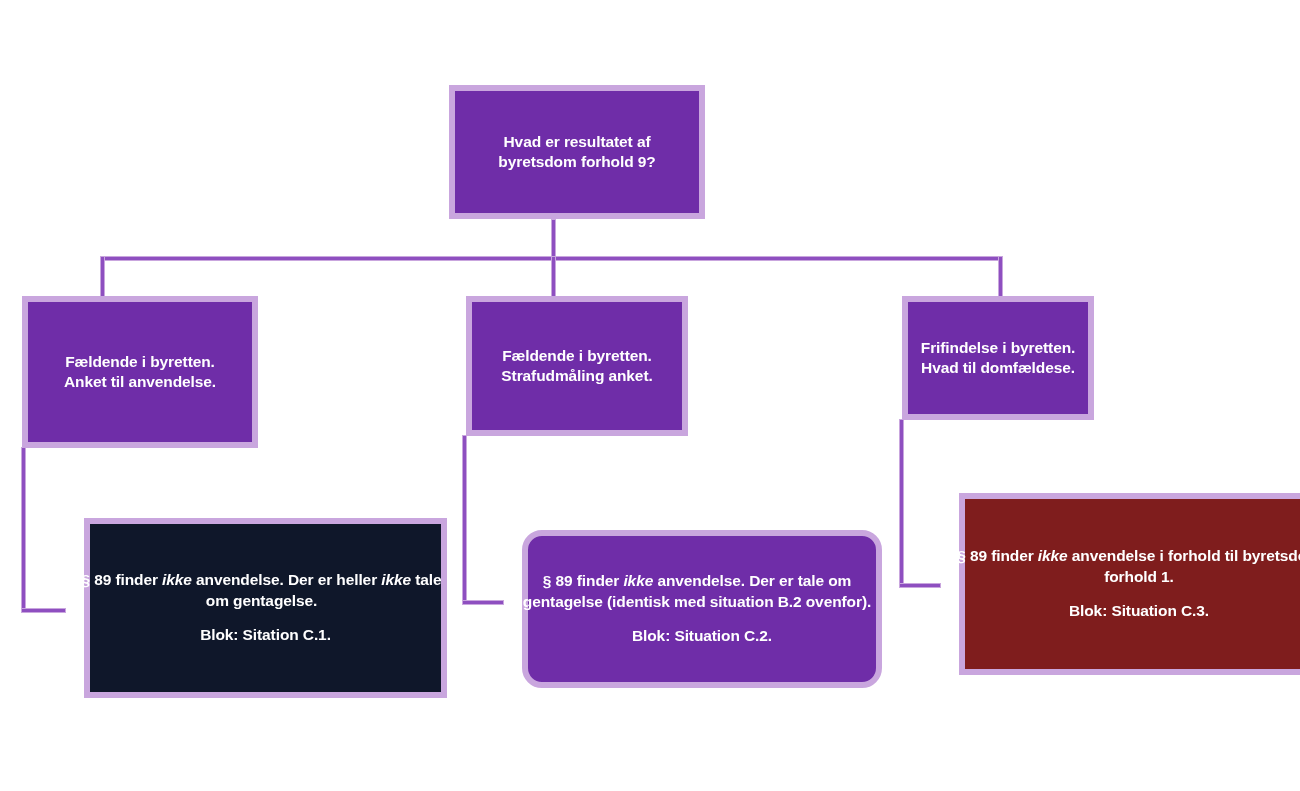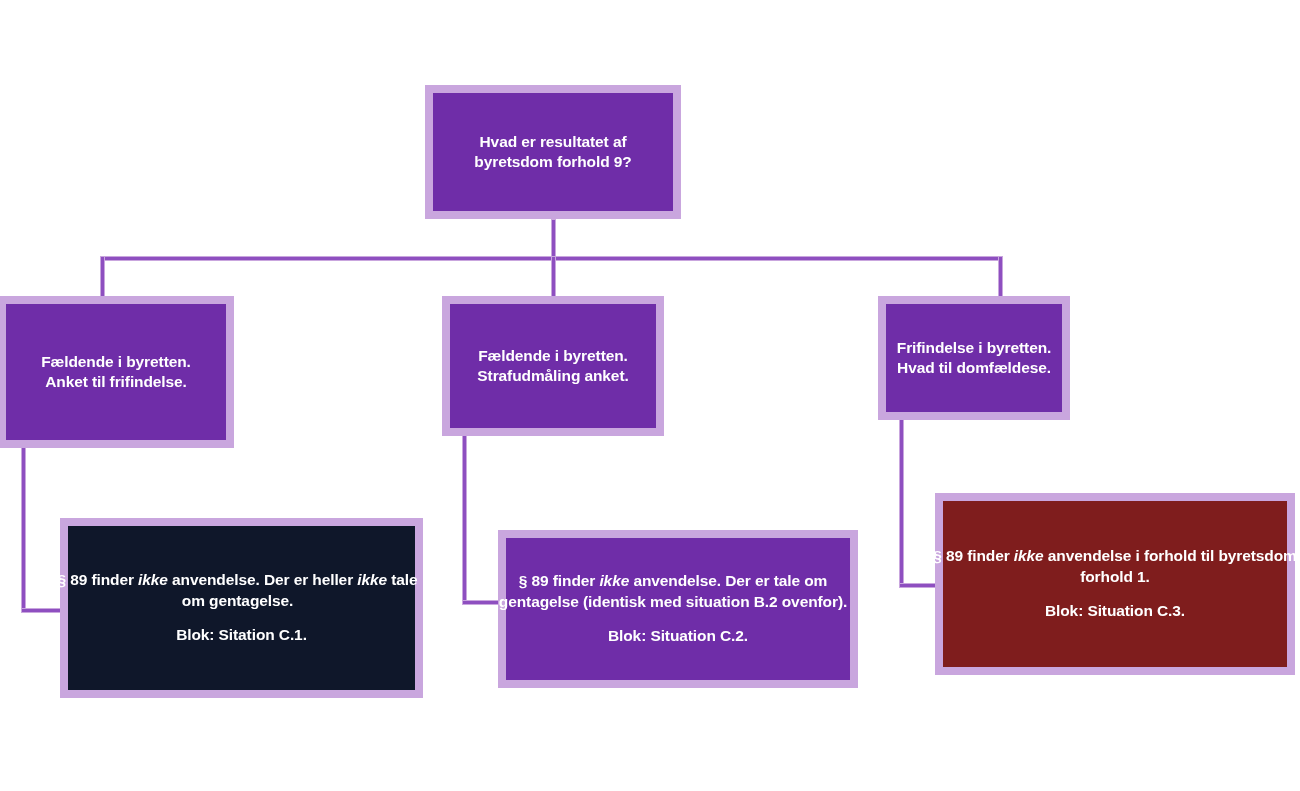--- a/index.html
+++ b/index.html
@@ -17,31 +17,32 @@
     height: 791px;
     background: #ffffff;
     overflow: hidden;
   }
 
   
   .node {
     position: absolute;
     box-sizing: border-box;
     background: #6F2DA8;
-    border: 8px solid #f97316;
+    border: 6px solid #f97316;
     color: #FFFFFF;
     display: flex;
     flex-direction: column;
     align-items: center;
     justify-content: center;
     text-align: center;
     font-weight: bold;
     line-height: 1.32;
     letter-spacing: -0.1px;
     z-index: 3;
+    margin-left: 24px;
   }
   .node .line {
     display: block;
     white-space: nowrap;
   }
   .node em {
     font-style: italic;
   }
 
   
@@ -94,20 +95,21 @@
   }
   #node-c1 .para {
     width: 372px;
     margin-left: -8px;
   }
   #node-c2 {
     left: 498px;
     top: 530px;
     width: 360px;
     height: 158px;
+    border-radius: 20px;
   }
   #node-c2 .para {
     width: 376px;
     margin-left: -10px;
   }
   #node-c3 {
     left: 935px;
     top: 493px;
     width: 360px;
     height: 182px;
@@ -208,21 +210,21 @@
   <div class="conn v" id="conn-e3-v" style="background: rgb(142, 79, 192); border-color: rgb(201, 166, 222);"></div>
   <div class="conn h" id="conn-e3-h" style="background: rgb(142, 79, 192); border-color: rgb(201, 166, 222);"></div>
 
   <div class="node" id="node-root" style="background: rgb(111, 45, 168); border-color: rgb(201, 166, 222); color: rgb(255, 255, 255);">
     <span class="line">Hvad er resultatet af</span>
     <span class="line">byretsdom forhold 9?</span>
   </div>
 
   <div class="node tier2" id="node-b1" style="background: rgb(111, 45, 168); border-color: rgb(201, 166, 222); color: rgb(255, 255, 255);">
     <span class="line">Fældende i byretten.</span>
-    <span class="line">Anket til frifindelse.</span>
+    <span class="line">Anket til anvendelse.</span>
   </div>
 
   <div class="node tier2" id="node-b2" style="background: rgb(111, 45, 168); border-color: rgb(201, 166, 222); color: rgb(255, 255, 255);">
     <span class="line">Fældende i byretten.</span>
     <span class="line">Strafudmåling anket.</span>
   </div>
 
   <div class="node tier2" id="node-b3" style="background: rgb(111, 45, 168); border-color: rgb(201, 166, 222); color: rgb(255, 255, 255);">
     <span class="line">Frifindelse i byretten.</span>
     <span class="line">Hvad til domfældese.</span>

